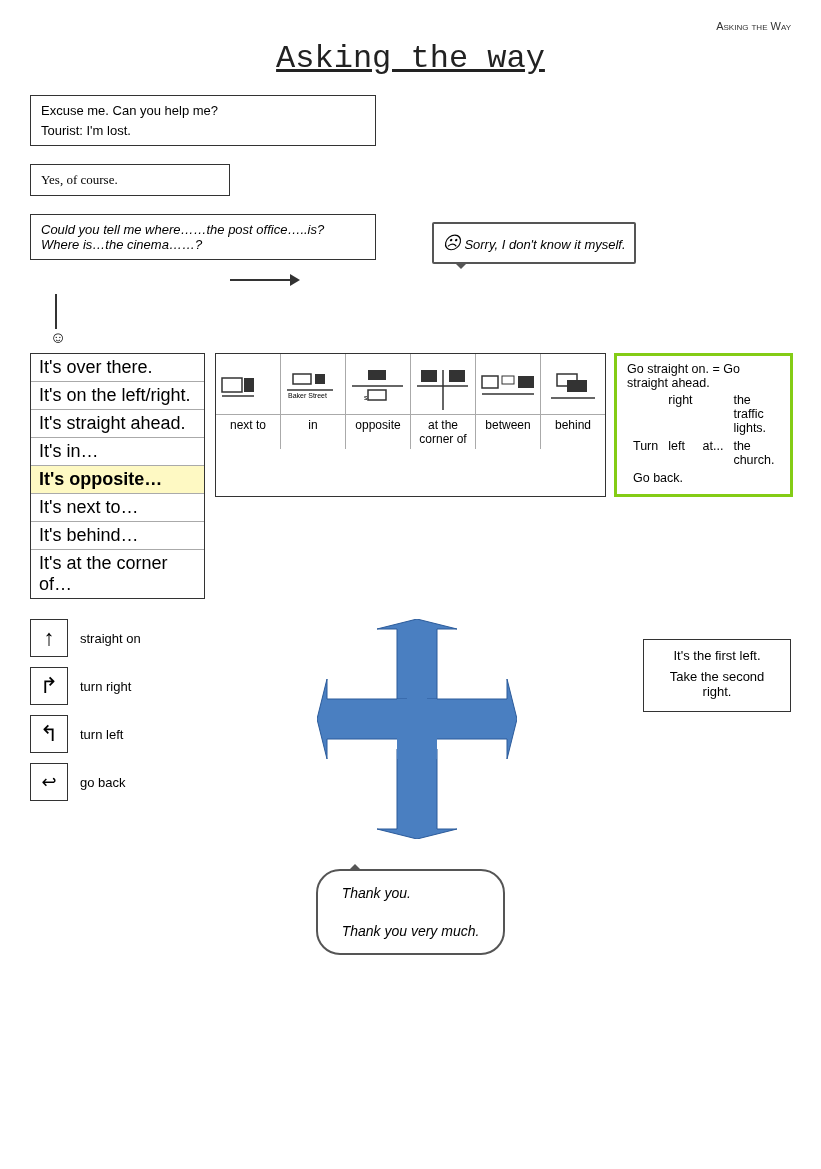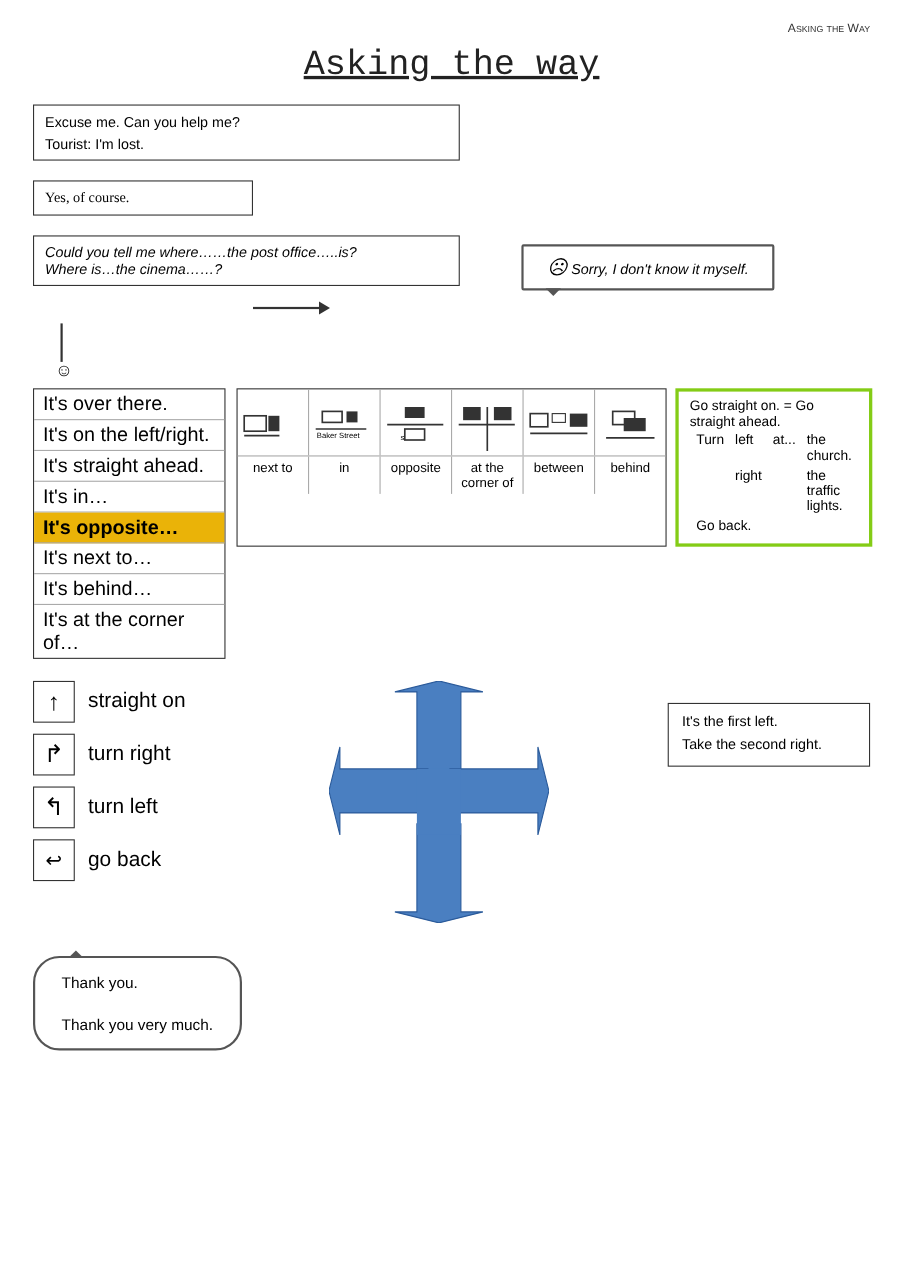--- a/index.html
+++ b/index.html
@@ -28,33 +28,33 @@
       color: #222;
     }
     .dialog-box {
       border: 1px solid #333;
       padding: 7px 10px;
       margin-bottom: 10px;
       display: inline-block;
       background: #fff;
     }
     .dialog-box.wide {
-      width: 388px;
+      width: 346px;
     }
     .dialog-box.medium {
       width: 200px;
       font-family: Liberation Serif, serif;
     }
     .dialog-row {
       margin-bottom: 8px;
     }
     .speech-bubble {
       border: 2px solid #555;
       border-radius: 2px;
-      padding: 8px 21px;
+      padding: 8px 8px;
       display: inline-block;
       position: relative;
       background: #fff;
       font-size: 13px;
       min-width: 140px;
     }
     .speech-bubble::after {
       content: '';
       position: absolute;
       bottom: -14px;
@@ -85,21 +85,21 @@
       width: 175px;
       flex-shrink: 0;
     }
     .phrase-item {
       padding: 3px 8px;
       border-bottom: 1px solid #aaa;
       font-size: 18px;
     }
     .phrase-item:last-child { border-bottom: none; }
     .phrase-item.highlighted {
-      background: #eab308;
+      background: #fef9c3;
       font-weight: bold;
     }
     
     .prep-diagram {
       border: 1px solid #333;
       flex: 1;
     }
     .prep-top-row {
       display: flex;
       border-bottom: 1px solid #aaa;
@@ -163,51 +163,53 @@
     .arrow-icon-box {
       width: 38px; height: 38px;
       border: 1.5px solid #333;
       display: flex;
       align-items: center;
       justify-content: center;
       font-size: 20px;
       flex-shrink: 0;
     }
     .arrow-icon-label {
-      font-size: 19px;
+      font-size: 13px;
     }
     
     .big-cross-arrow {
       flex: 1;
       display: flex;
       align-items: center;
       justify-content: center;
     }
     .cross-svg {
       width: 200px;
       height: 220px;
     }
     
     .first-second-box {
       border: 1px solid #333;
       padding: 8px 12px;
       font-size: 13px;
-      width: 184px;
+      width: 148px;
       flex-shrink: 0;
       align-self: flex-start;
       margin-top: 20px;
+      text-align: center;
     }
     .first-second-box div {
       margin-bottom: 4px;
     }
     
     .thankyou-section {
       display: flex;
-      justify-content: flex-start;
+      justify-content: center;
       margin-top: 30px;
+      font-style: italic;
     }
     .thankyou-bubble {
       border: 2px solid #555;
       border-radius: 24px;
       padding: 14px 24px;
       font-size: 14px;
       position: relative;
       background: #fff;
       min-width: 140px;
     }
@@ -341,30 +343,30 @@
           <div class="prep-label">between</div>
           <div class="prep-label">behind</div>
         </div>
     </div>
 
     <div class="directions-box">
       <div>Go straight on. = Go straight ahead.</div>
       <table>
         <tbody>
             <tr>
+          <td></td>
+          <td>right</td>
+          <td></td>
+          <td>the traffic lights.</td>
+        </tr>
+        <tr>
           <td>Turn</td>
           <td>left</td>
           <td>at...</td>
           <td>the church.</td>
-        </tr>
-        <tr>
-          <td></td>
-          <td>right</td>
-          <td></td>
-          <td>the traffic lights.</td>
         </tr>
         <tr>
           <td colspan="4">Go back.</td>
         </tr>
       </tbody>
         </table>
     </div>
   </div>
 </div>
 

